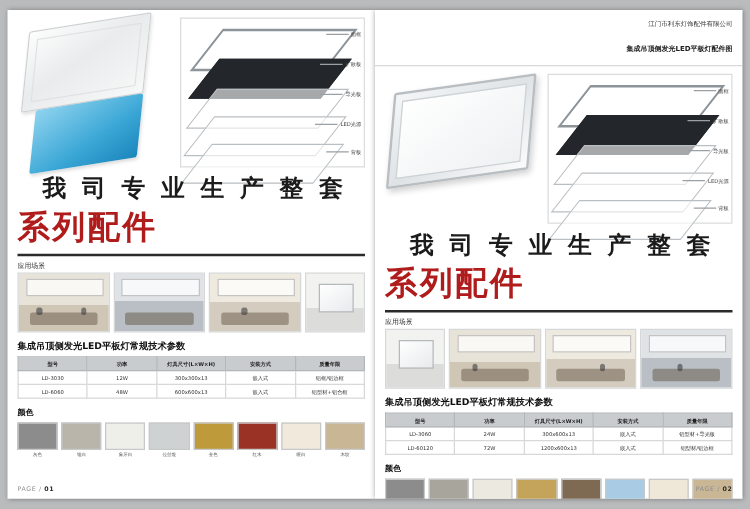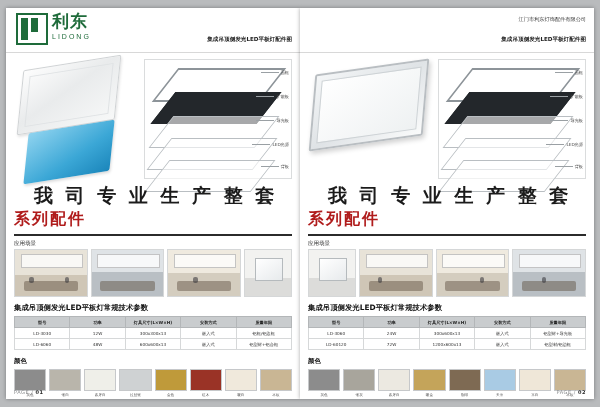--- a/index.html
+++ b/index.html
@@ -151,21 +151,21 @@
     margin:2px 8px 0 8px;
     padding-bottom:4px;
     border-bottom:2px solid #2b2b2b;
     font-family:"DejaVu Sans",sans-serif;
   }
   .slogan-main{
     font-size:19px;font-weight:bold;color:#1b1b1b;
     letter-spacing:3px;display:inline-block;margin-left:20px;
   }
   .slogan-accent{
-    font-size:16px;font-weight:bold;color:#b01c1c;
+    font-size:26px;font-weight:bold;color:#b01c1c;
     letter-spacing:2px;display:inline-block;
   }
 
   
   .scene-label{
     margin:4px 8px 2px 8px;
     font-size:5.5px;color:#333;
     font-family:"DejaVu Sans",sans-serif;
   }
   .scenes{
@@ -257,30 +257,20 @@
   .foot.r{right:8px;}
   .foot b{color:#2b2b2b;}
 </style>
 </head>
 <body>
 
 <div class="spread">
 
   <div class="page left">
 
-    <div class="hdr">
-      <div class="logo-wrap">
-        <div class="logo-mark"></div>
-        <div class="logo-text">
-          <div class="logo-cn">利东</div>
-          <div class="logo-en">LIDONG</div>
-        </div>
-      </div>
-      <div class="hdr-title">集成吊顶侧发光LED平板灯配件图</div>
-    </div>
 
     <div class="hero">
       <div class="hero-left">
         <div class="panel-img panel-white"></div>
         <div class="panel-img panel-blue"></div>
       </div>
       <div class="hero-right">
         <div class="explode">
           <div class="ex-layer frame" style="top:2px;left:14px;"></div>
           <div class="ex-layer solid" style="top:26px;left:12px;"></div>

